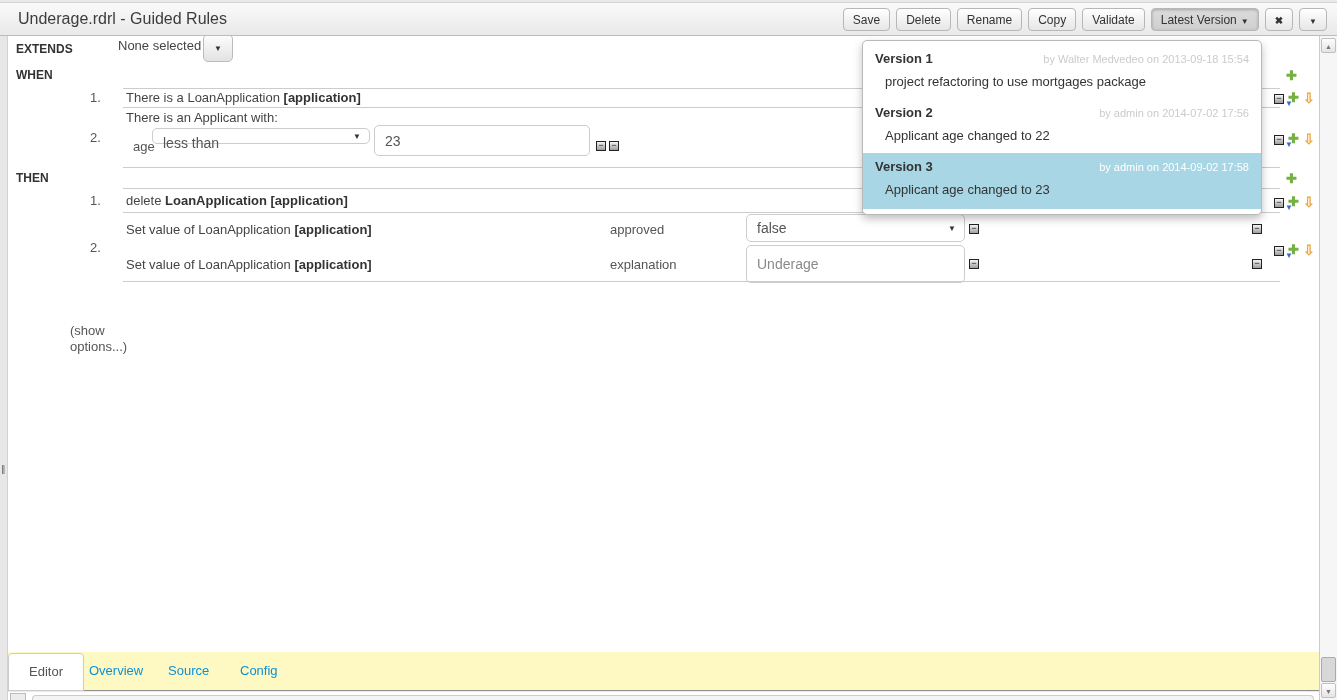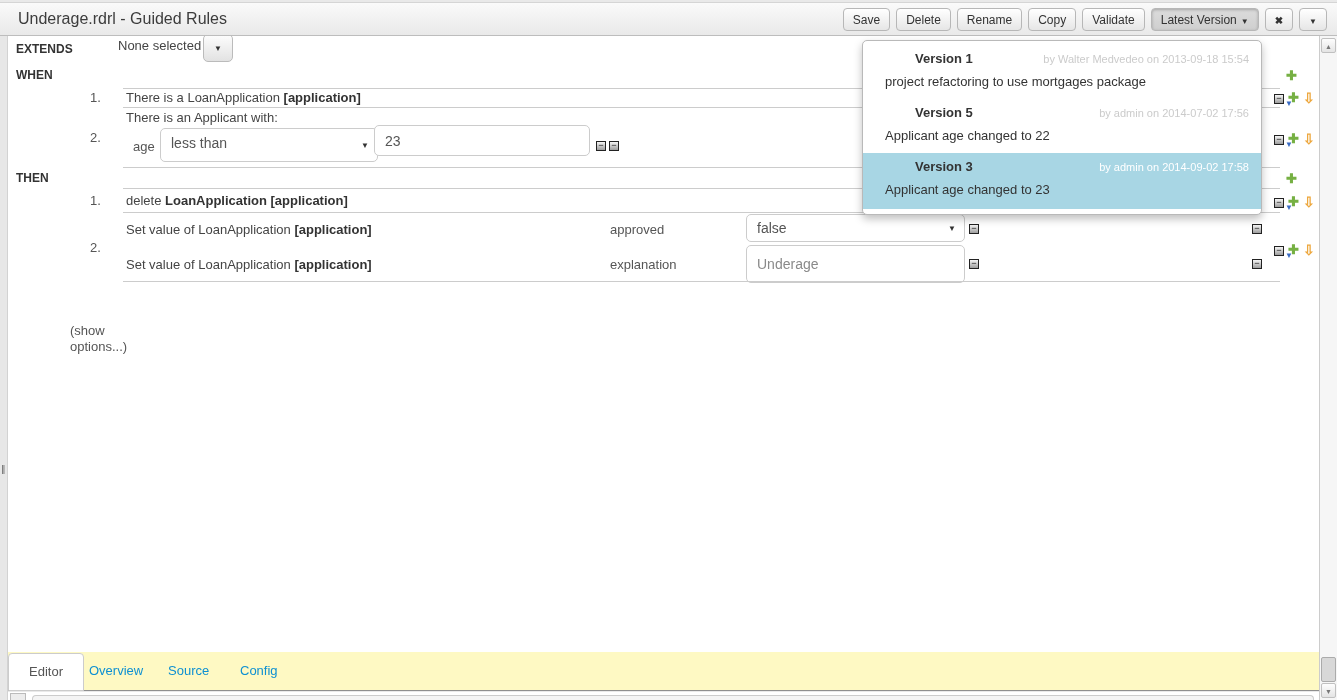--- a/index.html
+++ b/index.html
@@ -76,21 +76,21 @@
   .showopts { position:absolute; left:62px; top:287px; width:58px; font-size:13px;
     color:#555; line-height:16px; cursor:pointer; }
 
   
   .vpanel { position:absolute; left:862px; top:40px; width:400px;
     background:#fff; border:1px solid #b9b9b9; border-radius:5px;
     box-shadow:0 4px 9px rgba(0,0,0,.25); z-index:30; padding:4px 0 5px 0; }
   .vitem { padding:6px 12px 4px 12px; cursor:pointer; }
   .vitem.selected { background:#a8d6e4; }
   .vhead { display:flex; justify-content:space-between; align-items:baseline; }
-  .vname { font-size:13px; font-weight:bold; color:#333;margin-left:40px; }
+  .vname { font-size:13px; font-weight:bold; color:#333; }
   .vmeta { font-size:11px; color:#cbcbcb; }
   .vitem.selected .vmeta { color:#fff; }
   .vcomment { font-size:13px; color:#333; padding:8px 0 6px 10px; }
   .vitem.selected .vcomment { padding-bottom:8px; }
 
   
   .tabbar { position:absolute; left:8px; top:652px; width:1311px; height:39px;
     background:#fef9c3; border-bottom:1px solid #8f8f8f; }
   .tab-active { position:absolute; left:0; top:1px; height:38px; padding:10px 20px;
     background:#fff; border:1px solid #ccc; border-radius:4px 4px 0 0;
@@ -142,21 +142,21 @@
   <div class="icocombo" style="left:1278px; top:55px">
       <span class="p">✚</span>
       <span class="a">▼</span>
     </div>
   <div class="icodown" style="left:1295px; top:55px">⇩</div>
 
   <div class="hline" style="top:71px"></div>
   <div class="rowtext" style="left:118px; top:74px">There is an Applicant with:</div>
   <div class="numlbl" style="top:94px">2.</div>
   <div class="fieldlbl" style="left:125px; top:103px">age</div>
-  <div class="selectbox" style="left:152px; top:92px; width:218px; height:34px"><span>less than</span><span class="sel-caret">▼</span></div>
+  <div class="selectbox" style="left:144px; top:92px; width:218px; height:16px"><span>less than</span><span class="sel-caret">▼</span></div>
   <input class="txtinput" style="left: 366px; top: 89px; width: 216px; height: 31px;" value="23">
   <div class="msq" style="left:588px; top:105px">−</div>
   <div class="msq" style="left:601px; top:105px">−</div>
   <div class="msq" style="left:1266px; top:99px">−</div>
   <div class="icocombo" style="left:1278px; top:96px">
       <span class="p">✚</span>
       <span class="a">▼</span>
     </div>
   <div class="icodown" style="left:1295px; top:96px">⇩</div>
 
@@ -204,21 +204,21 @@
 <div class="vpanel">
   <div class="vitem">
     <div class="vhead">
       <span class="vname">Version 1</span>
       <span class="vmeta">by Walter Medvedeo on 2013-09-18 15:54</span>
     </div>
     <div class="vcomment">project refactoring to use mortgages package</div>
   </div>
   <div class="vitem">
     <div class="vhead">
-      <span class="vname">Version 5</span>
+      <span class="vname">Version 2</span>
       <span class="vmeta">by admin on 2014-07-02 17:56</span>
     </div>
     <div class="vcomment">Applicant age changed to 22</div>
   </div>
   <div class="vitem selected">
     <div class="vhead">
       <span class="vname">Version 3</span>
       <span class="vmeta">by admin on 2014-09-02 17:58</span>
     </div>
     <div class="vcomment">Applicant age changed to 23</div>

